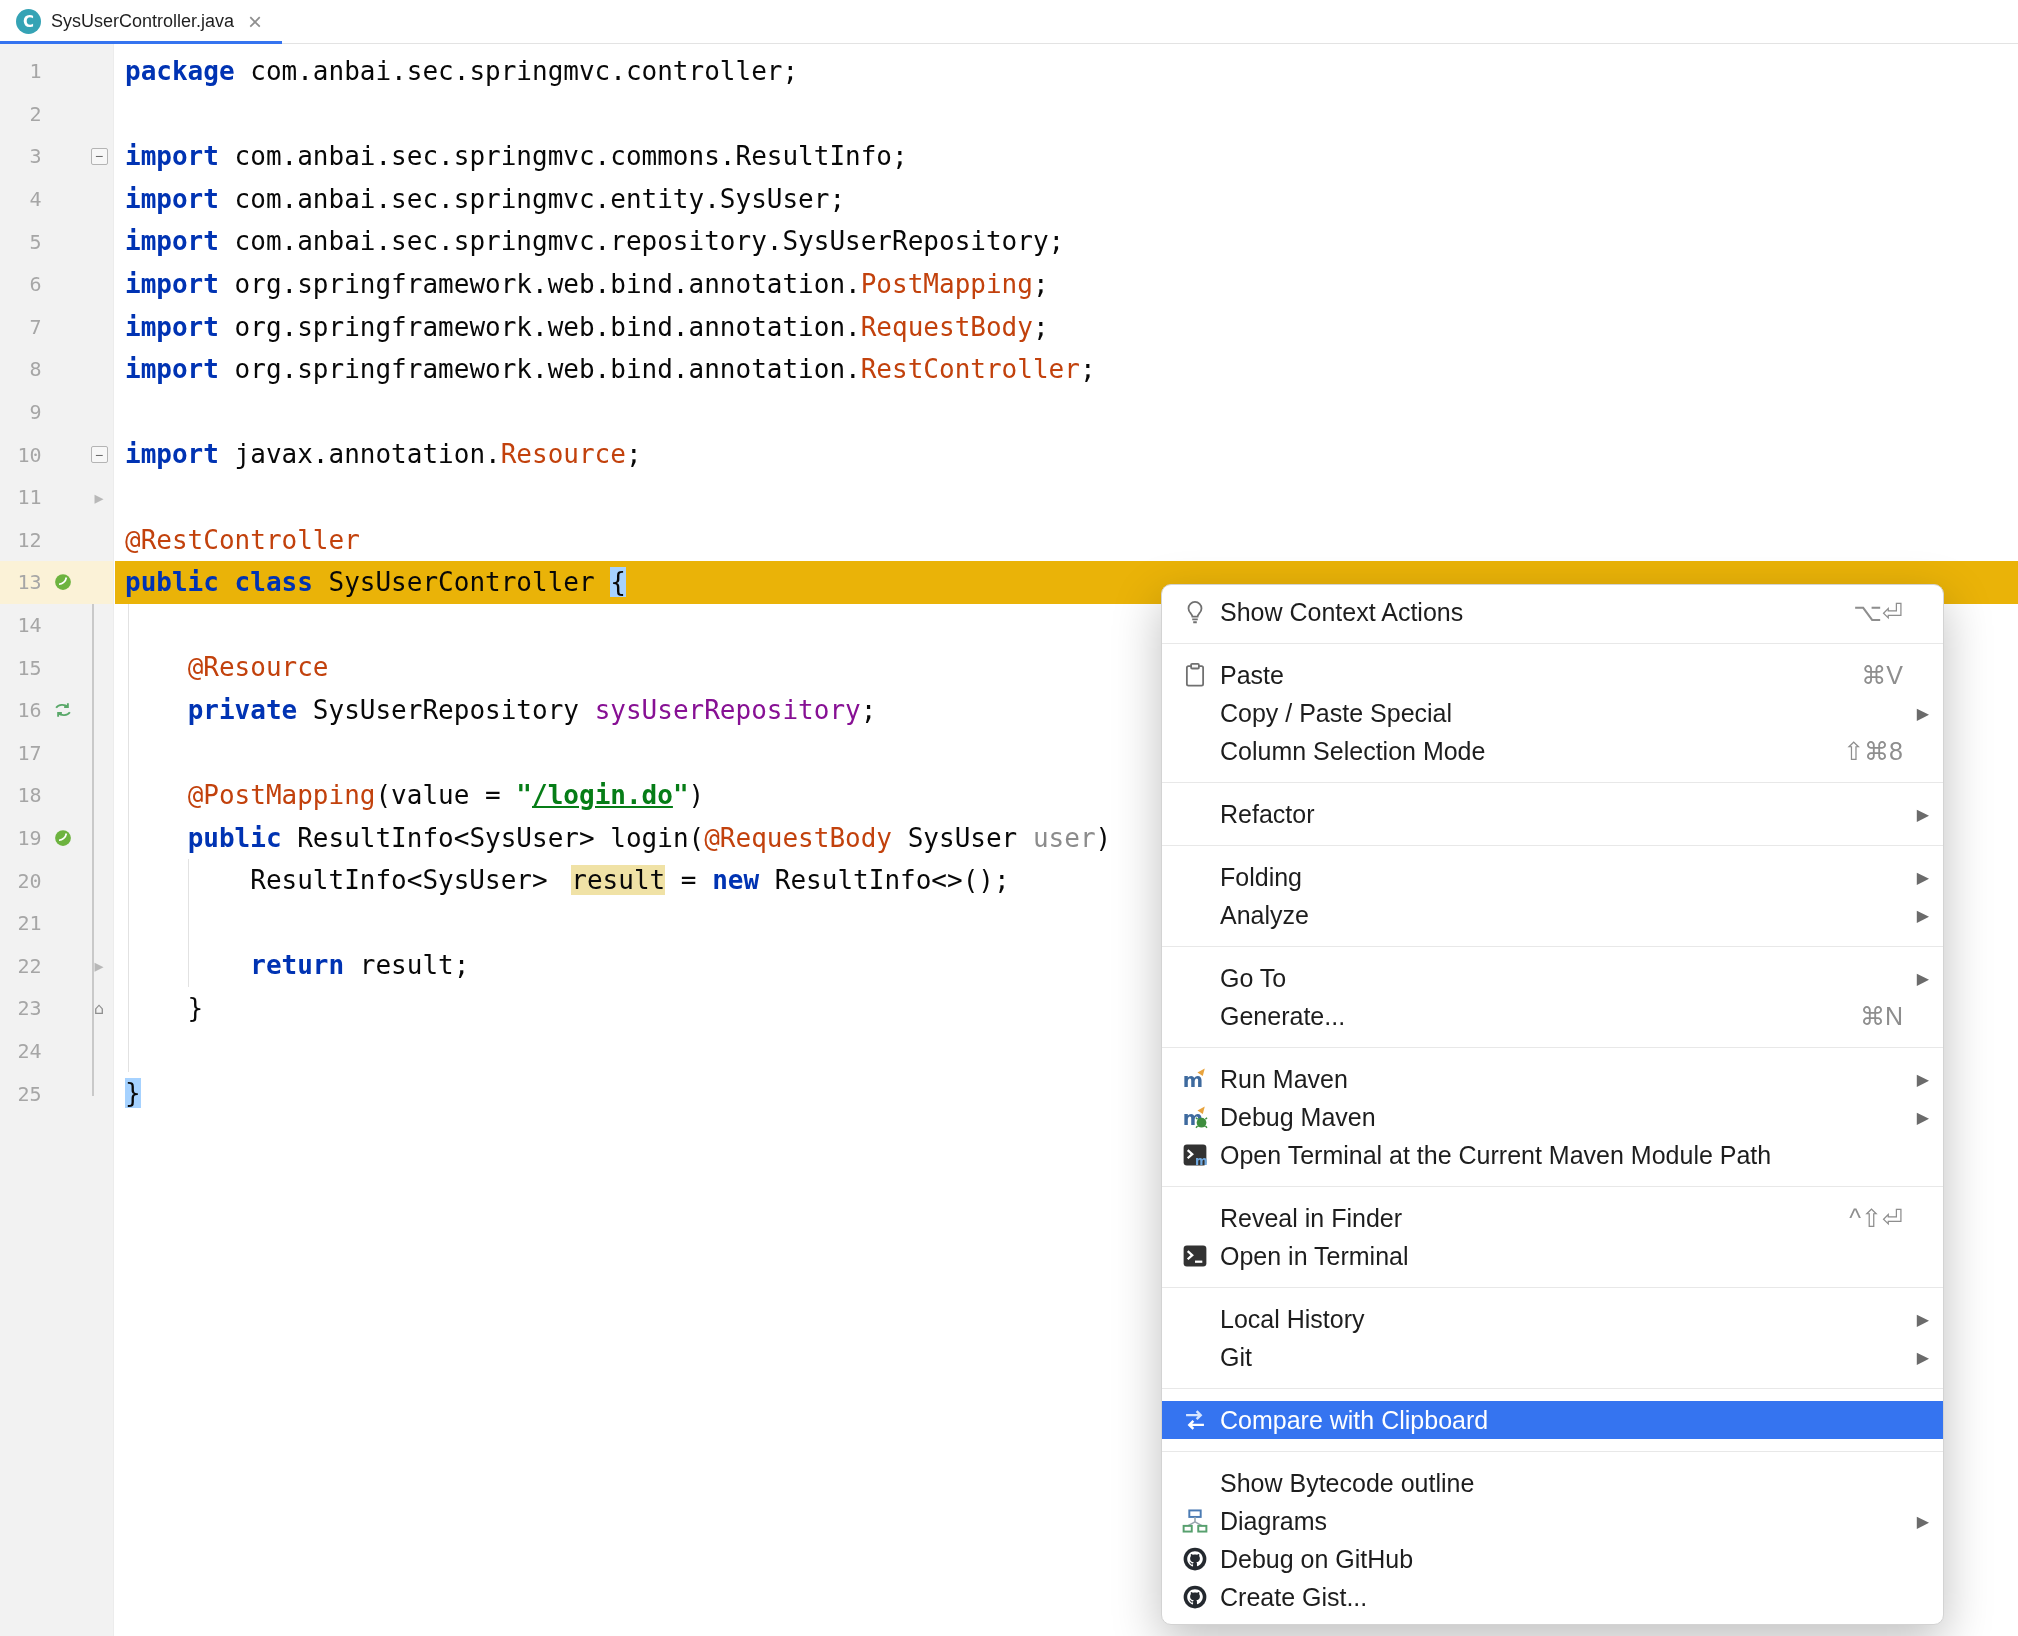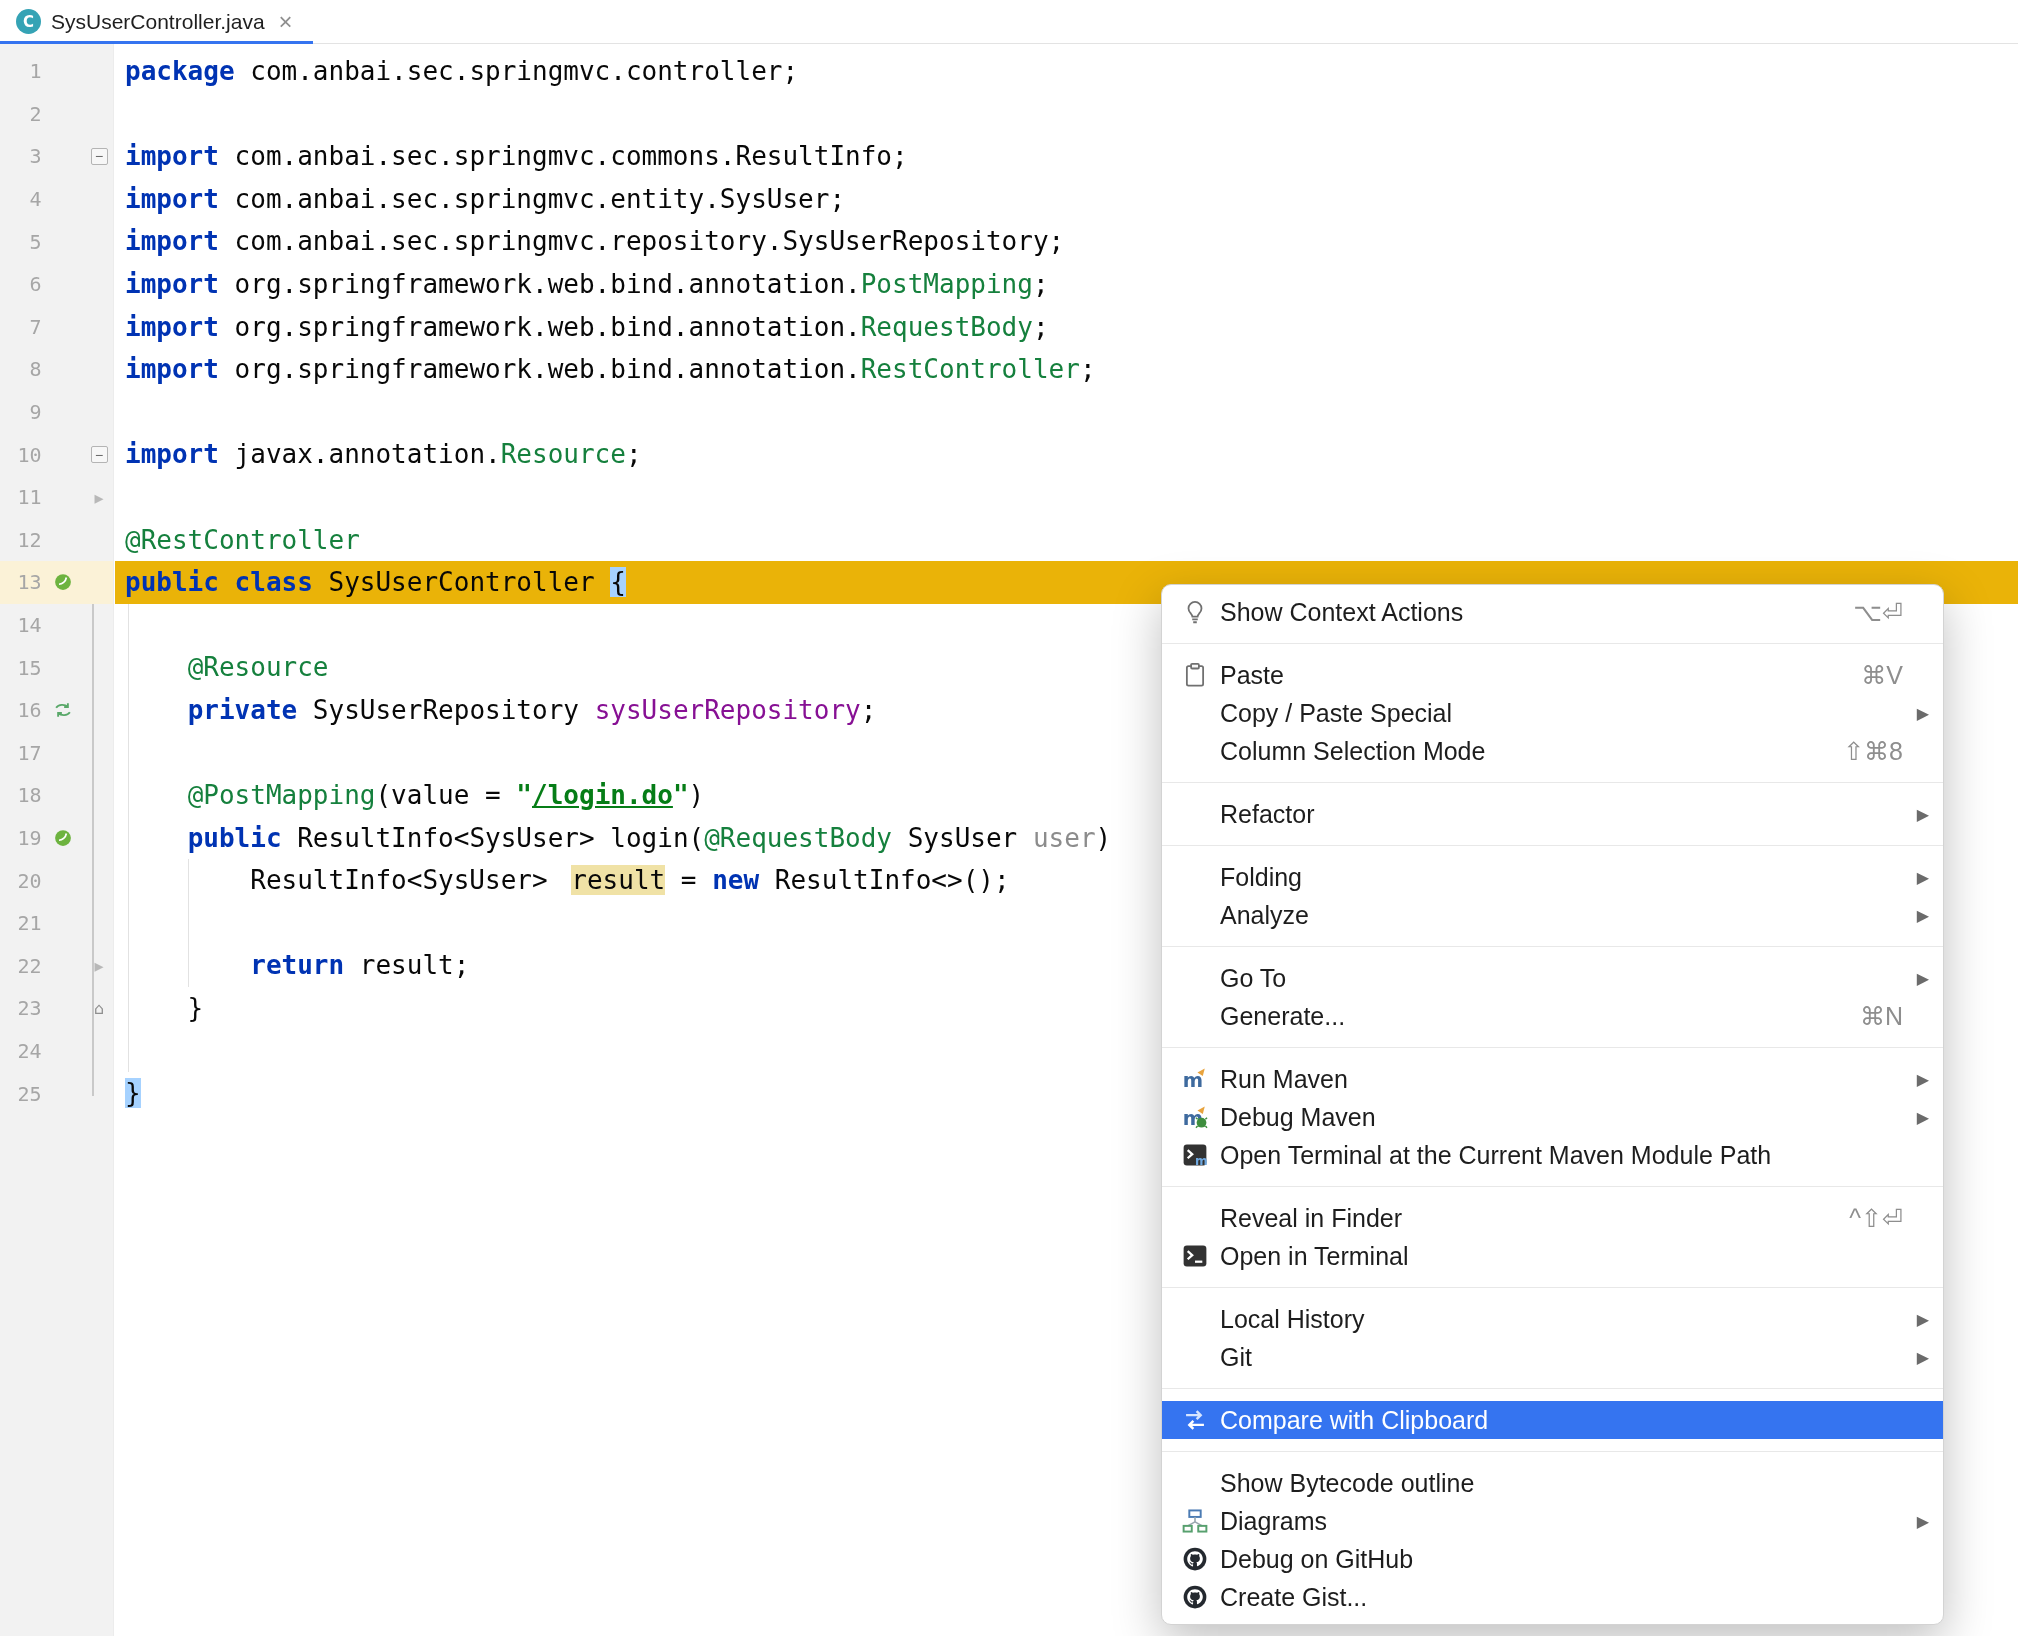--- a/index.html
+++ b/index.html
@@ -7,21 +7,21 @@
   body { font-family:"Liberation Sans", sans-serif; background:#fff; overflow:hidden; position:relative; }
 
   
   .tabbar { position:absolute; top:0; left:0; right:0; height:44px; background:#fff;
             border-bottom:1px solid #E3E3E3; display:flex; align-items:center; }
   .tab { height:100%; display:flex; align-items:center; padding:0 20px 0 16px; position:relative; background:#fff; }
   .tab::after { content:""; position:absolute; left:0; right:0; bottom:-1px; height:3px; background:#3574F0; }
   .class-icon { width:25px; height:25px; border-radius:50%; background:#35A3B5; color:#fff;
                 display:flex; align-items:center; justify-content:center;
                 font:bold 15px "DejaVu Sans", sans-serif; margin-right:10px; }
-  .tab-label { font-size:21px; color:#1f1f1f; }
+  .tab-label { font-size:18px; color:#1f1f1f; }
   .tab-close { margin-left:14px; color:#8f8f8f; font-size:24px; line-height:1; cursor:pointer; }
 
   
   .editor { position:absolute; top:44px; left:0; right:0; bottom:0; background:#fff; }
   .gutter { position:absolute; top:0; bottom:0; left:0; width:114px; background:#F2F2F2;
             border-right:1px solid #ECECEC; }
   .gutter-rows, .code-lines { padding-top:6px; }
   .gline { height:42.6px; display:flex; align-items:center; }
   .gline.cur { background:#FBF2D7; }
   .gline .num { width:42px; text-align:right; color:#A6A6A6; font:20px "DejaVu Sans Mono", monospace; }
@@ -32,21 +32,21 @@
   .foldend { color:#8F8F8F; font-size:16px; font-family:"DejaVu Sans", sans-serif; }
   .garrow { color:#B8B8B8; font-size:18px; font-family:"DejaVu Sans", sans-serif; }
   .fold-region-line { position:absolute; left:92px; top:560px; height:492px; width:2px; background:#C9C9C9; }
 
   .code { position:absolute; top:0; bottom:0; left:115px; right:0; }
   .cline { height:42.6px; white-space:pre; font:26px/42.6px "DejaVu Sans Mono", monospace;
            padding-left:10px; color:#080808; }
   .cline.cur { background:#eab308; }
   .s-kw   { color:#0033B3; font-weight:bold; }
   .s-p    { color:#080808; }
-  .s-ann  { color:#15803d; }
+  .s-ann  { color:#c2410c; }
   .s-str  { color:#067D17; font-weight:bold; }
   .s-stru { color:#067D17; font-weight:bold; text-decoration:underline; }
   .s-field{ color:#871094; }
   .s-param{ color:#8C8C8C;text-align:right; }
   .s-hl   { background:#F0E2A6;margin-left:8px; }
   .s-sel  { background:#A6D2FF; }
   .guide  { position:absolute; width:1px; background:#E2E2E2; }
   .guide-class  { left:13px; top:560px; height:468px; }
   .guide-method { left:73px; top:815px; height:128px; }
 

